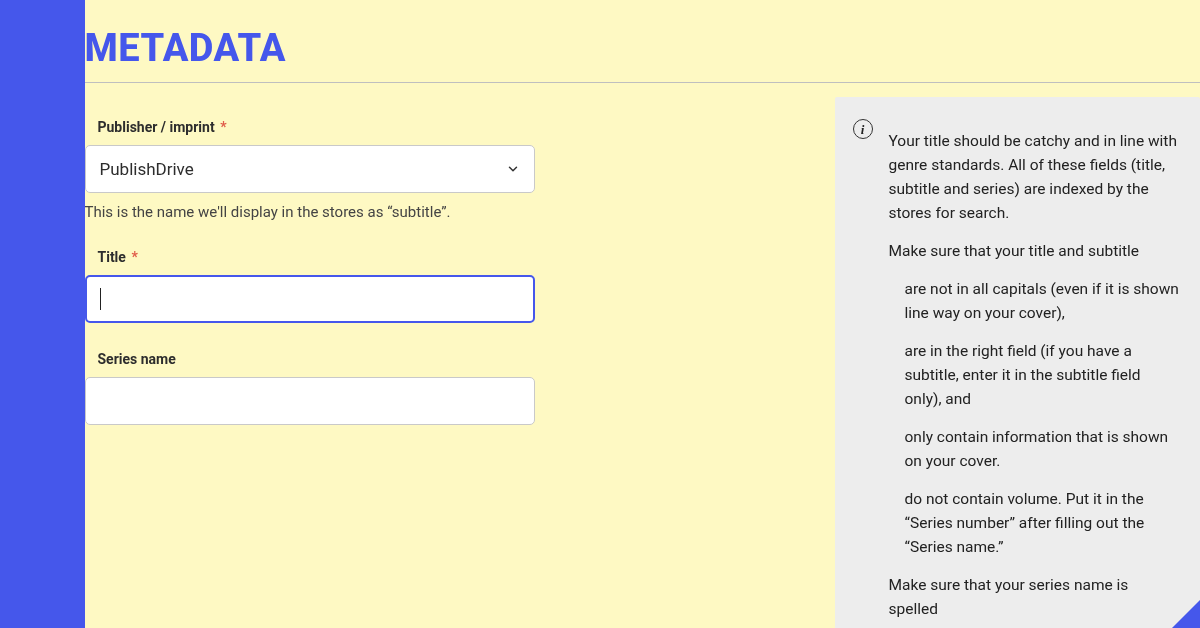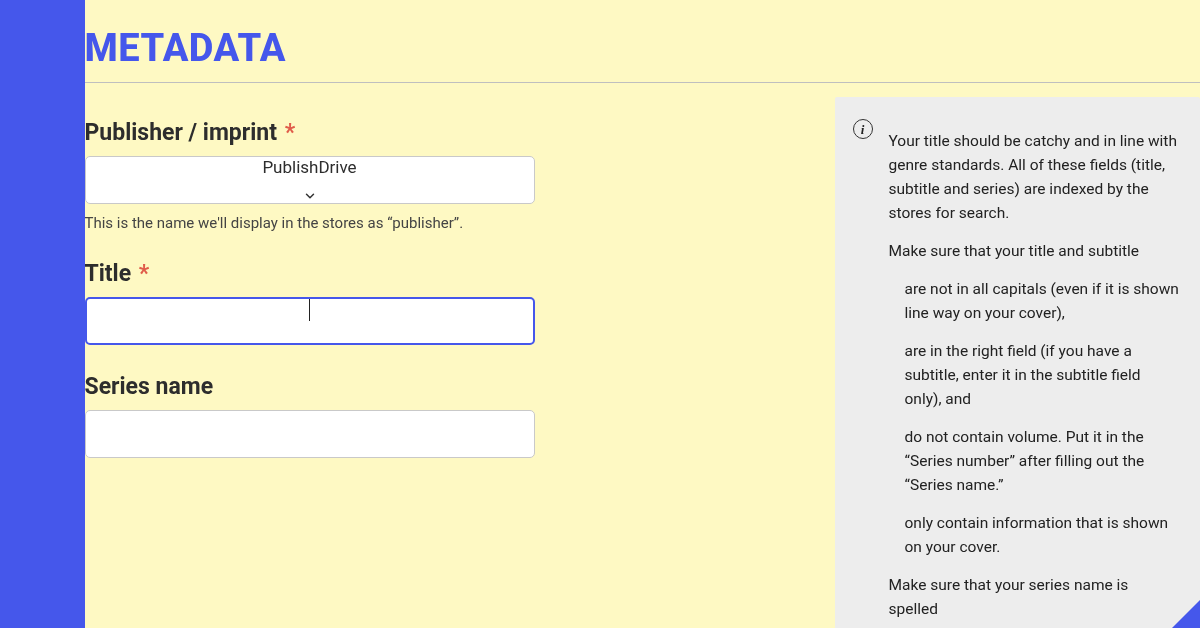--- a/index.html
+++ b/index.html
@@ -55,40 +55,40 @@
     align-items: flex-start;
     gap: 16px;
     margin-left: 30px;
   }
   .field {
     margin-bottom: 28px;
   }
   .label {
     font-weight: 700;
     color: #2d2d2d;
-    font-size: 23px;
+    font-size: 14px;
     margin-bottom: 10px;
     display: block;
+    margin-left: 13px;
   }
   .req {
     color: #e05c4a;
     margin-left: 2px;
   }
   .select-wrap, .text-input {
     width: 450px;
     border: 1px solid #c9c9c9;
     border-radius: 5px;
     height: 48px;
     display: flex;
     align-items: center;
     padding: 0 14px;
     font-size: 17px;
     color: #2d2d2d;
     background: #fff;
-    flex-direction: column;
   }
   .select-wrap {
     justify-content: space-between;
     cursor: pointer;
   }
   .chevron {
     width: 14px;
     height: 14px;
     display: inline-block;
   }
@@ -171,21 +171,21 @@
             <span class="req">*</span>
           </span>
           <div class="select-wrap">
             <span>PublishDrive</span>
             <span class="chevron">
               <svg viewBox="0 0 24 24" width="14" height="14" fill="none" stroke="#333" stroke-width="2.5" stroke-linecap="round" stroke-linejoin="round">
                   <polyline points="6 9 12 15 18 9"></polyline>
                 </svg>
             </span>
           </div>
-          <div class="helper">This is the name we'll display in the stores as “publisher”.</div>
+          <div class="helper">This is the name we'll display in the stores as “subtitle”.</div>
         </div>
 
         <div class="field">
           <span class="label">
             <span>Title</span>
             <span class="req">*</span>
           </span>
           <div class="text-input focused">
             <span class="cursor"></span>
             <input type="text" value="" style="">
@@ -205,22 +205,22 @@
       <div class="info-col">
         <div class="info-icon-wrap">
           <div class="info-icon">i</div>
         </div>
         <div class="info-body">
           <p>Your title should be catchy and in line with genre standards. All of these fields (title, subtitle and series) are indexed by the stores for search.</p>
           <p><strong>Make sure that your title and subtitle</strong></p>
           <div class="listish">
             <p><strong>are not in all capitals</strong><span> (even if it is shown line way on your cover),</span></p>
             <p><strong>are in the right field</strong><span> (if you have a subtitle, enter it in the subtitle field only), and</span></p>
+            <p><strong>only contain information that is shown on your cover.</strong></p>
             <p><strong>do not contain volume.</strong><span> Put it in the “Series number” after filling out the “Series name.”</span></p>
-            <p><strong>only contain information that is shown on your cover.</strong></p>
           </div>
           <p><span>Make sure that </span><strong>your series name is spelled</strong></p>
         </div>
       </div>
 
     </div>
   </div>
   <div class="corner"></div>
 </div>
 

